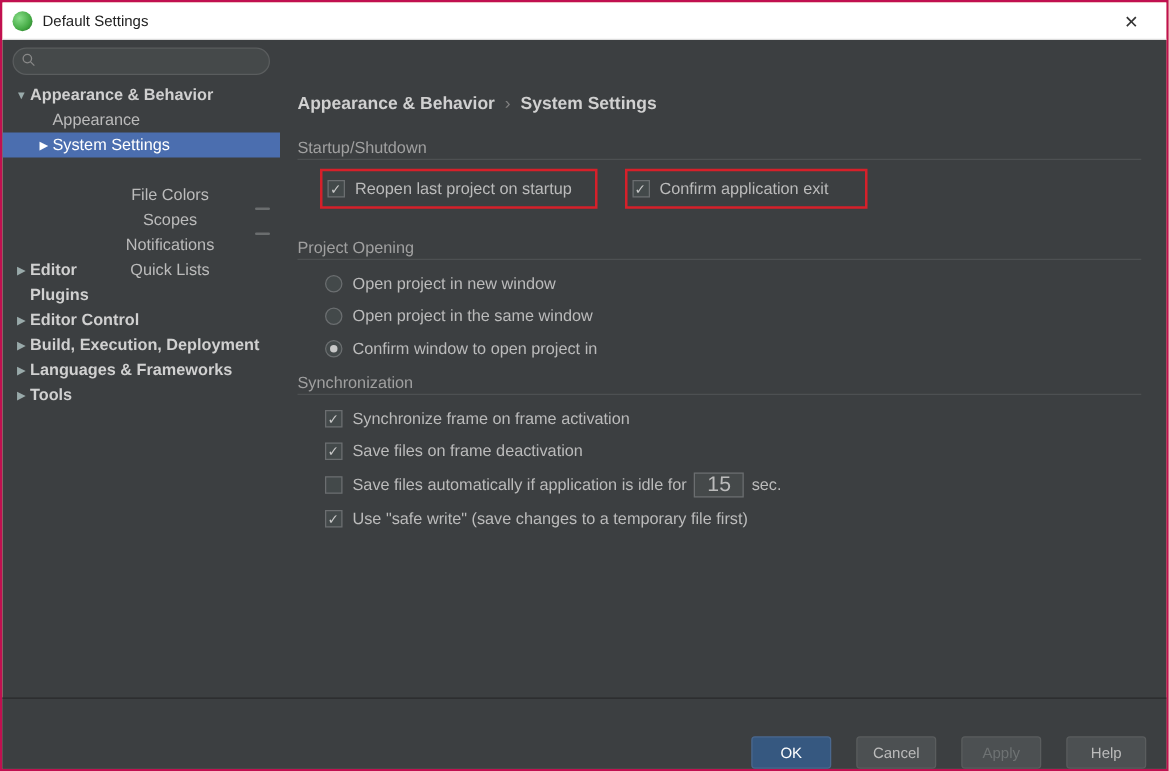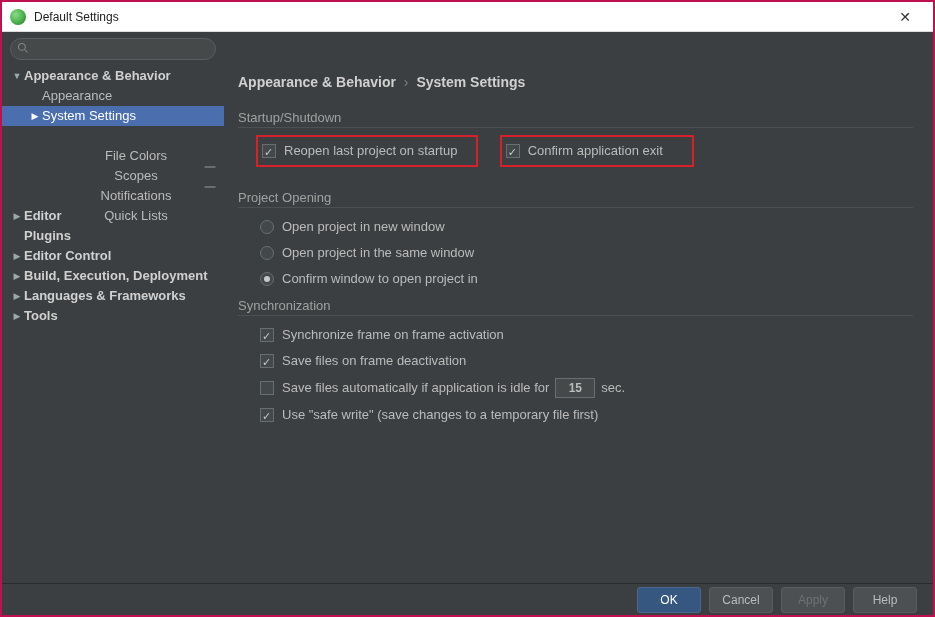--- a/index.html
+++ b/index.html
@@ -33,24 +33,24 @@
 .bc .cur { color: #d0d0d0; }
 .section { color: #a0a0a0; font-size: 13px; padding: 6px 0 2px; border-bottom: 1px solid #4d5052; margin-bottom: 6px; display: flex; align-items: center; }
 .section .sec-lbl { white-space: nowrap; margin-right: 10px; }
 .section .ln { flex: 1; height: 1px; }
 .opt { display: flex; align-items: center; padding: 4px 0 4px 22px; color: #bbbbbb; line-height: 18px; }
 .opt .cb, .opt .rb { width: 14px; height: 14px; margin-right: 8px; flex-shrink: 0; }
 .cb { border: 1px solid #6b6e70; background: #43494a; position: relative; }
 .cb.checked::after { content: "✓"; position: absolute; top: -2px; left: 1px; font-size: 11px; color: #c8c8c8; }
 .rb { border: 1px solid #6b6e70; border-radius: 50%; background: #43494a; position: relative; }
 .rb.sel::after { content: ""; position: absolute; top: 3px; left: 3px; width: 6px; height: 6px; background: #c8c8c8; border-radius: 50%; }
-.numf { width: 40px; height: 20px; background: #45494a; border: 1px solid #6b6e70; color: #bbb; text-align: center; font-size: 12px; margin: 0 6px; font-weight: bold; }
+.numf { width: 40px; height: 20px; background: #45494a; border: 1px solid #6b6e70; color: #bbb; text-align: center; font-size: 17px; margin: 0 6px; }
 .hl { border: 2px solid #d6202a; padding: 1px 4px 1px 0; margin: 1px 0 17px 18px; display: inline-flex; }
 .hl .opt { padding-left: 4px; }
-.footer { height: 32px; border-top: 1px solid #282a2b; display: flex; align-items: center; justify-content: flex-end; padding: 0 16px; gap: 8px; background: #3c3f41; }
+.footer { height: 57px; border-top: 1px solid #282a2b; display: flex; align-items: flex-end; justify-content: flex-end; padding: 0 16px; gap: 20px; background: #3c3f41; }
 .btn { min-width: 64px; height: 26px; padding: 0 12px; border: 1px solid #5a5d5e; background: #4c5052; color: #bbbbbb; font-size: 12px; border-radius: 3px; cursor: pointer; }
 .btn.primary { background: #365880; border-color: #4a688f; color: #fff; }
 .btn.disabled { color: #6e7273; }
 </style>
 </head>
 <body>
 
 <div class="outer">
   <div class="titlebar">
     <div class="app-icon"></div>

